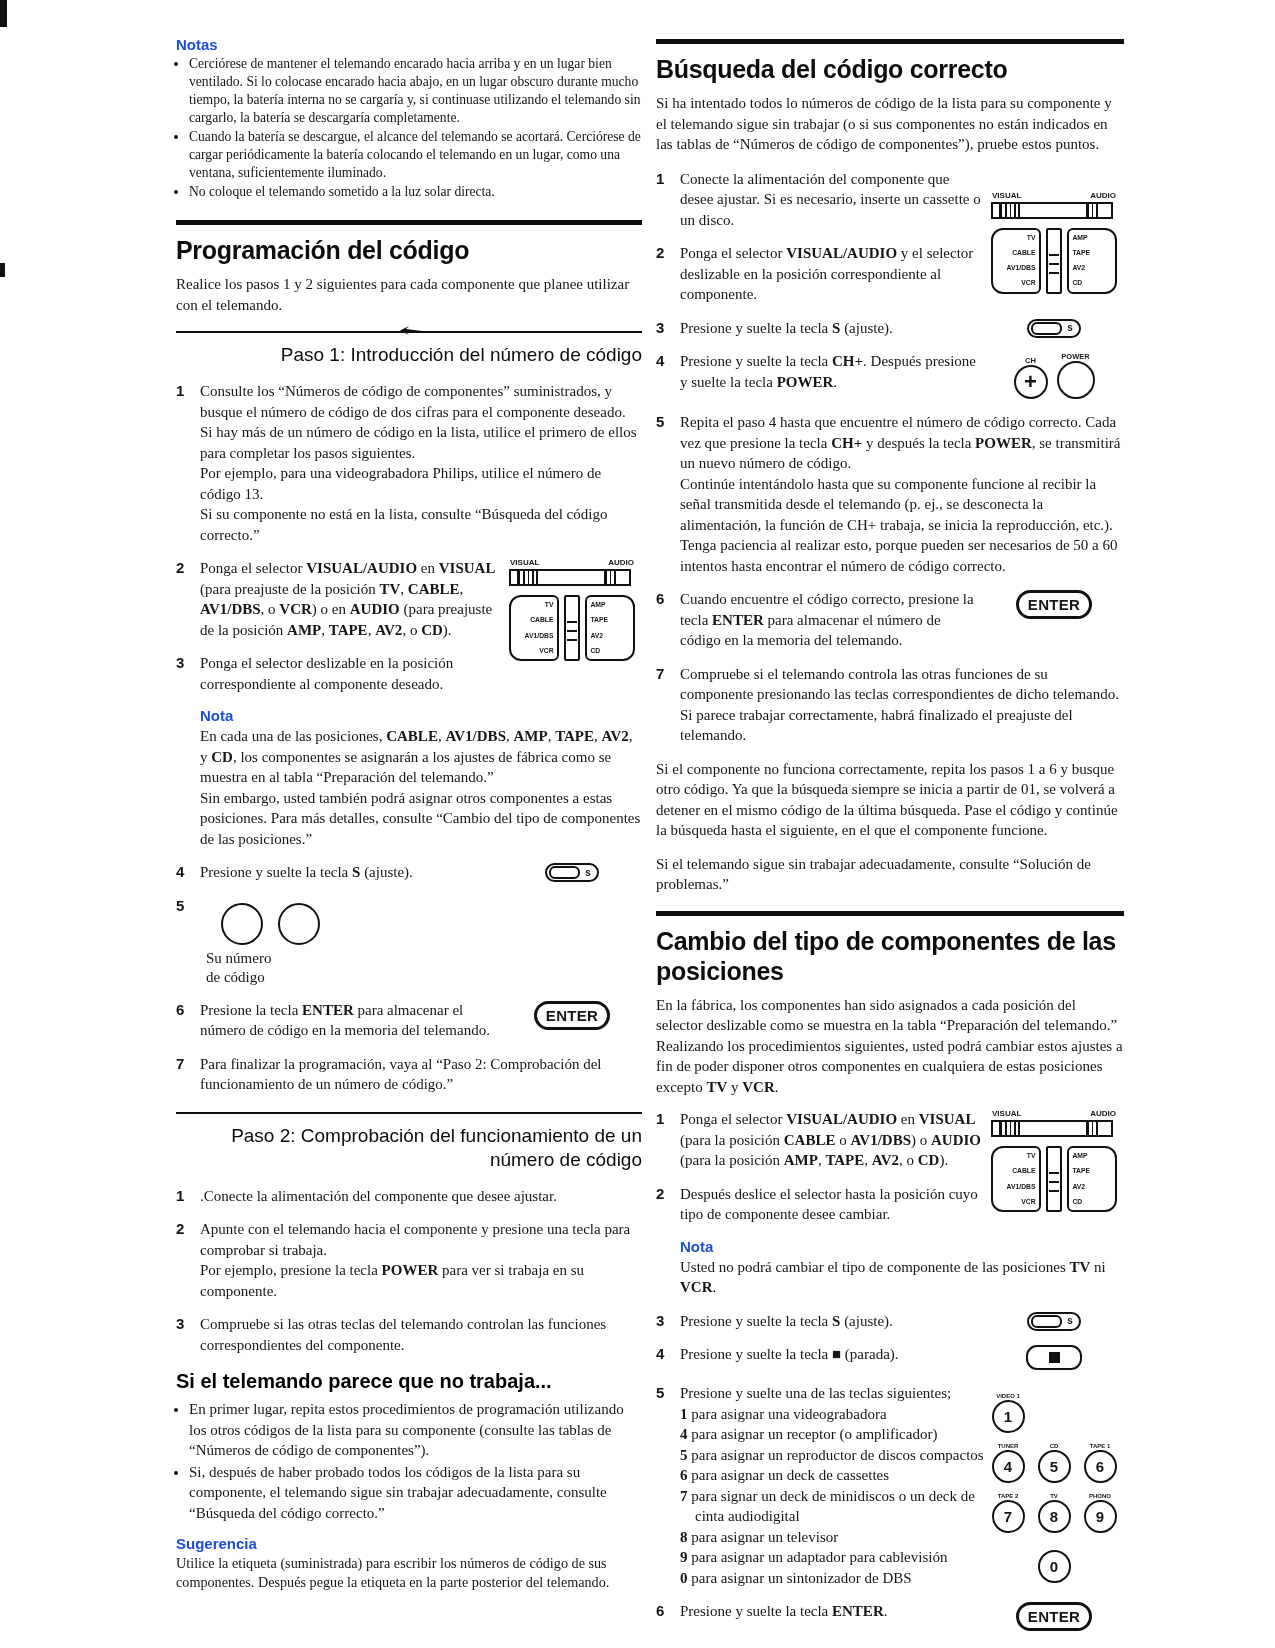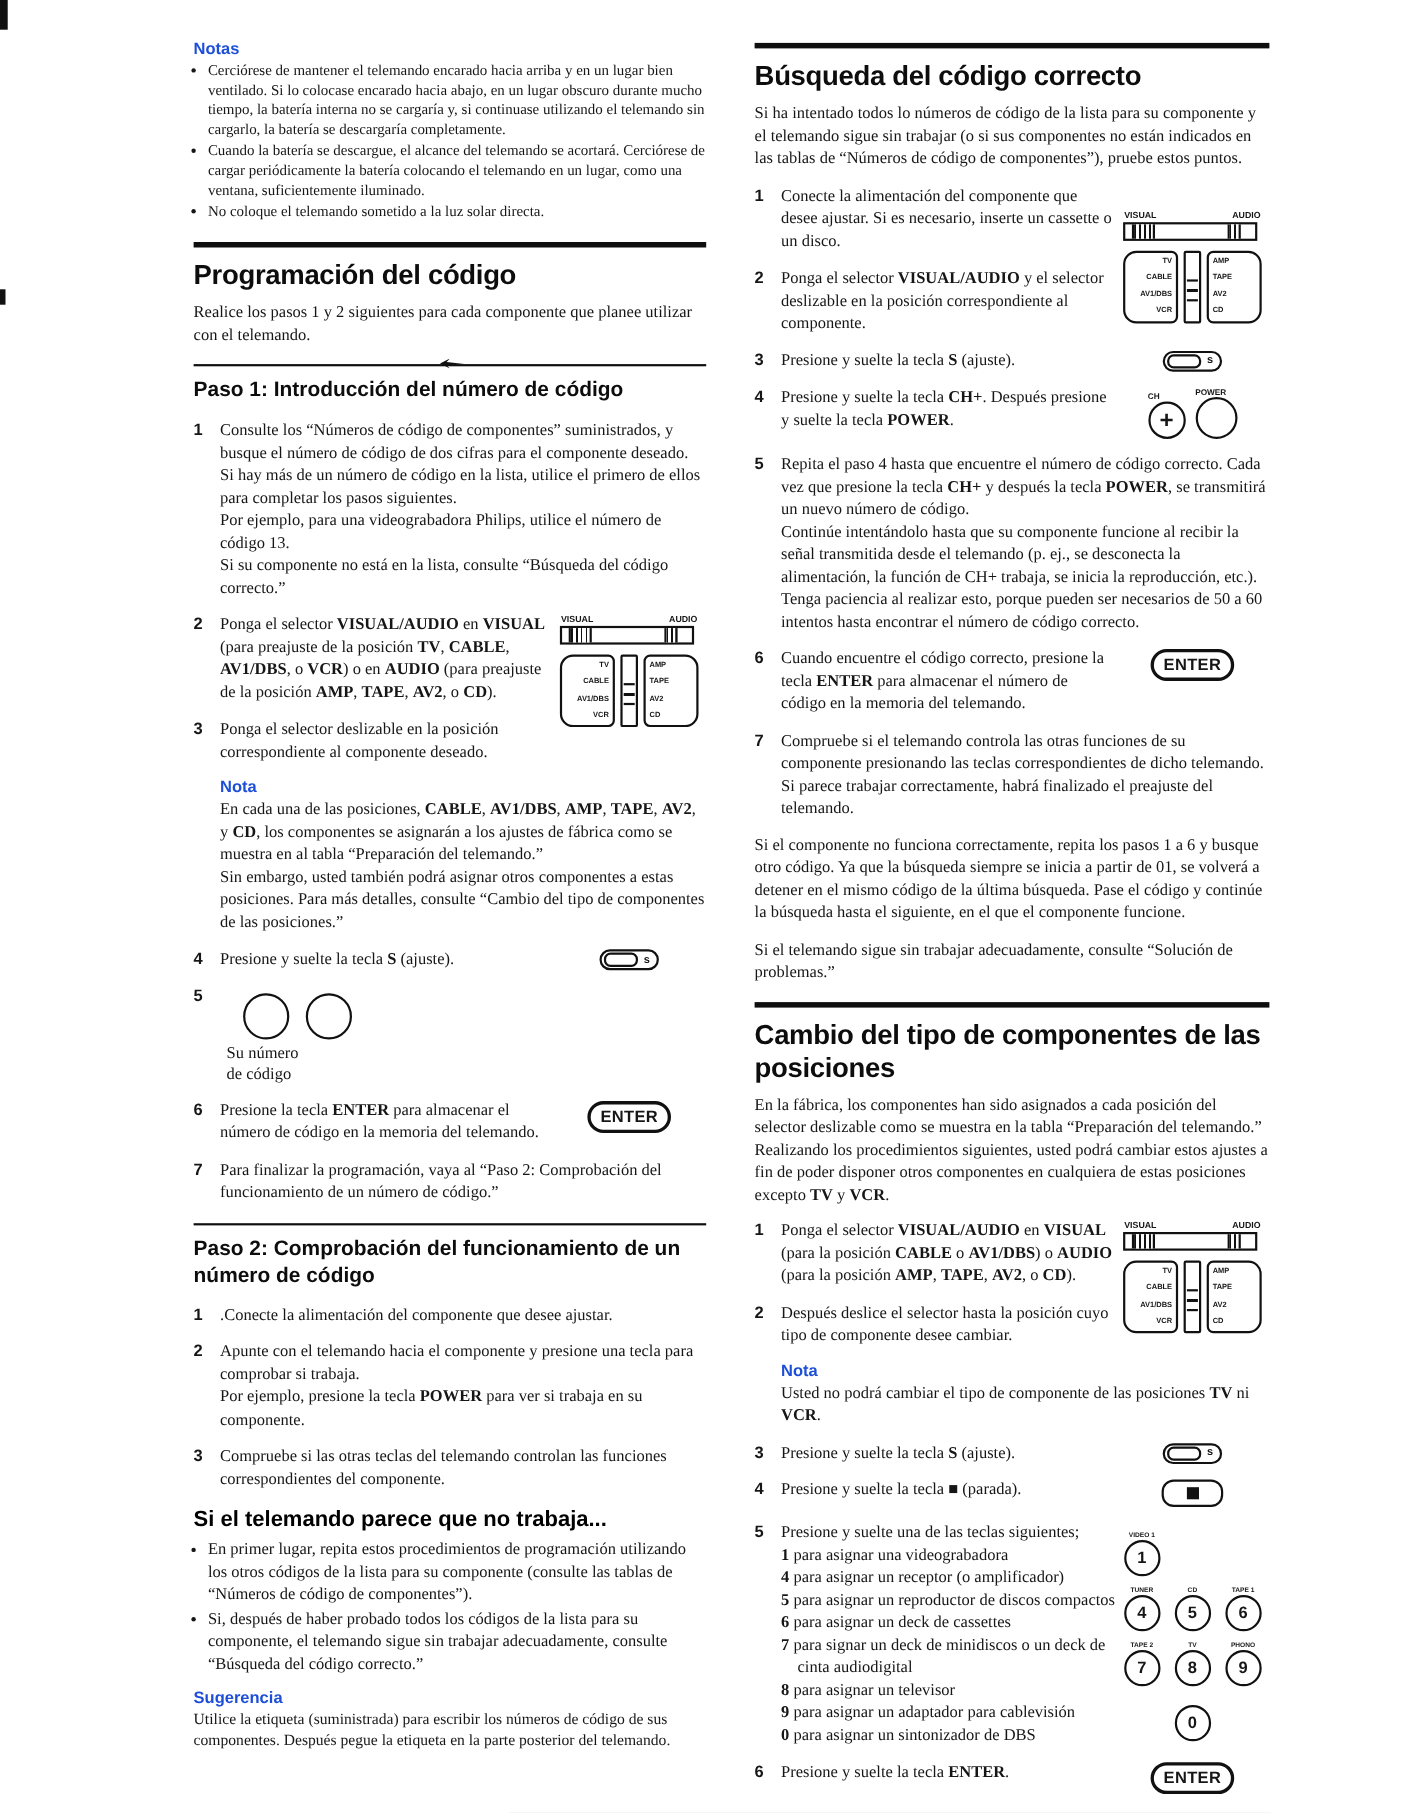--- a/index.html
+++ b/index.html
@@ -4,26 +4,26 @@
 <style>
   html,body{margin:0;padding:0;background:#e8e8e8;}
   .page{position:relative;width:1275px;height:1648px;background:#ffffff;color:#161616;
         font-family:"Liberation Serif",serif;overflow:hidden;}
   
   .edge-mark-top{position:absolute;left:0;top:0;width:7px;height:27px;background:#111;}
   .edge-mark-mid{position:absolute;left:0;top:263px;width:5px;height:14px;background:#111;}
 
   .col{position:absolute;top:36px;}
   .col-left{left:176px;width:466px;}
-  .col-right{left:686px;width:468px;}
+  .col-right{left:656px;width:468px;}
 
   h1{font-family:"Liberation Sans",sans-serif;font-weight:700;font-size:25px;line-height:30px;
      letter-spacing:-0.3px;margin:0 0 9px 0;color:#0d0d0d;}
-  h2{font-family:"Liberation Sans",sans-serif;font-weight:700;font-size:19px;line-height:24px;
-     margin:0 0 14px 0;color:#0d0d0d;}
+  h2{font-family:"Liberation Sans",sans-serif;font-weight:400;font-size:19px;line-height:24px;
+     margin:0 0 14px 0;color:#0d0d0d;text-align:right;}
   h3{font-family:"Liberation Sans",sans-serif;font-weight:700;font-size:20px;line-height:24px;
      margin:14px 0 6px 0;color:#000000;}
   .minihead{font-family:Liberation Sans, sans-serif;font-weight:700;font-size:15px;margin:0 0 2px 0;color:#1d4ed8;}
 
   .rule-thick{border:none;border-top:5px solid #0f0f0f;margin:0 0 10px 0;}
   .rule-thin{border:none;border-top:2.5px solid #0f0f0f;margin:0 0 10px 0;position:relative;overflow:visible;}
   .rule-mark{position:absolute;left:48%;top:-9px;}
 
   p{margin:0;font-size:15px;line-height:20.5px;white-space:pre-line;}
   .small p, p.small, ul.small li{font-size:13.6px;line-height:18px;}
@@ -51,21 +51,21 @@
   .key-s .oval{width:27px;height:9px;border:2px solid #111;border-radius:6px;margin-right:5px;}
   .key-s .lab{font-family:"Liberation Sans",sans-serif;font-weight:700;font-size:10px;line-height:10px;}
 
   .key-enter{display:inline-block;border:3px solid #111;border-radius:17px;padding:3px 9px;
              font-family:"Liberation Sans",sans-serif;font-weight:700;font-size:15px;letter-spacing:.3px;background:#fff;}
 
   .key-stop{display:inline-flex;align-items:center;justify-content:center;width:52px;height:21px;
             border:2.5px solid #111;border-radius:11px;background:#fff;}
   .key-stop .sq{width:11px;height:11px;background:#111;}
 
-  .roundkey{display:inline-flex;flex-direction:column;}
+  .roundkey{display:inline-flex;flex-direction:column;align-items:center;}
   .roundkey .klab{font-family:"Liberation Sans",sans-serif;font-weight:700;font-size:7.5px;line-height:9px;}
   .roundkey .circ{border:2.5px solid #111;border-radius:50%;display:flex;align-items:center;
                   justify-content:center;background:#fff;}
   .circ.ch{width:30px;height:30px;font-family:"Liberation Sans",sans-serif;font-weight:700;font-size:22px;line-height:22px;}
   .circ.pw{width:34px;height:34px;}
   .keypair{display:flex;align-items:flex-end;gap:9px;}
 
   .code-circles{display:flex;gap:15px;margin:6px 0 4px 0;}
   .code-circles .cc{width:38px;height:38px;border:2.5px solid #111;border-radius:50%;background:#fff;}
   .code-caption{font-size:15px;line-height:19px;white-space:pre-line;align-self:flex-start;margin-left:6px;}

